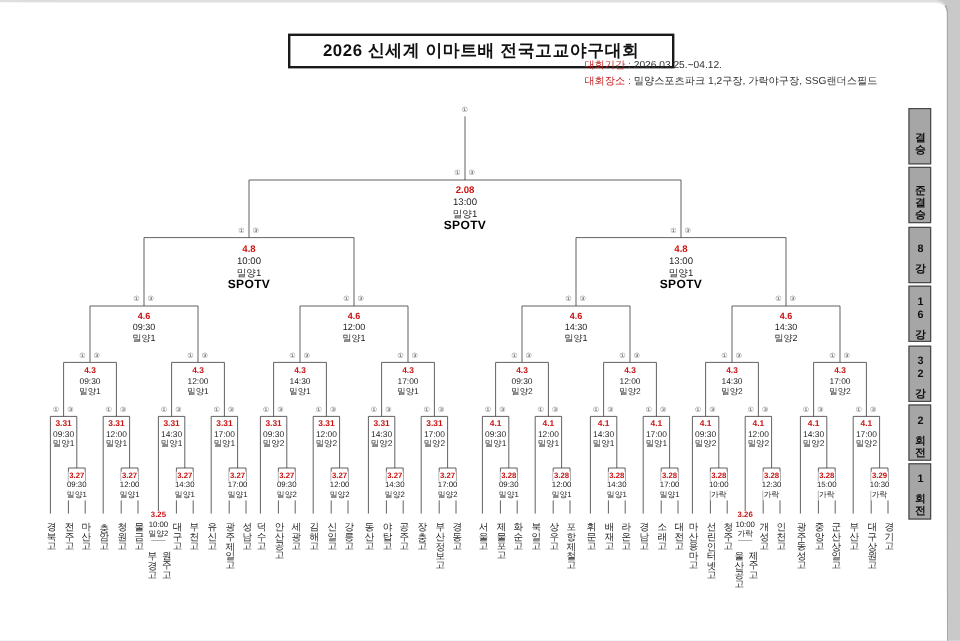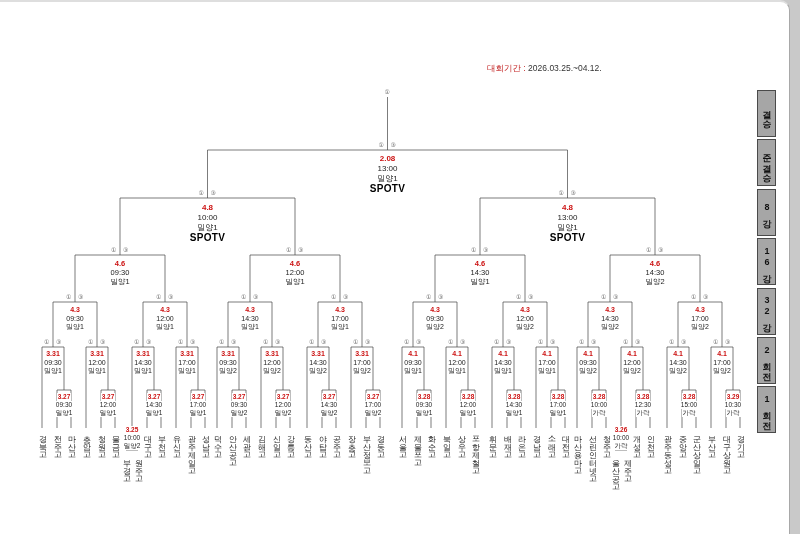--- a/index.html
+++ b/index.html
@@ -1,45 +1,52 @@
 <!DOCTYPE html>
 <html><head>
 <meta charset="utf-8">
 <style>
   html,body{margin:0;padding:0;}
   body{background:#c9c9c9;font-family:"Liberation Sans","DejaVu Sans",sans-serif;width:800px;height:534px;position:relative;overflow:hidden;}
   .page{position:absolute;left:0;top:0;width:789px;height:534px;background:#fff;
         border-top:2px solid #dedede;border-right:1px solid #a8a8a8;border-top-right-radius:10px;overflow:hidden;}
   .title-box{position:absolute;left:240px;top:26px;width:318px;height:25px;border:2px solid #1a1a1a;
         display:flex;align-items:center;justify-content:center;font-weight:bold;font-size:14px;color:#111;letter-spacing:.5px;white-space:nowrap;}
-  .info{position:absolute;left:487px;top:60px;font-size:8.5px;color:#333;line-height:13px;white-space:nowrap;}
+  .info{position:absolute;left:487px;top:46px;font-size:8.5px;color:#333;line-height:13px;white-space:nowrap;}
   .info .red{color:#c22222;}
   #bracket{position:absolute;left:0;top:0;width:789px;height:534px;}
   #lines{position:absolute;left:0;top:0;}
   .lbl{position:absolute;text-align:center;}
   .lbl .ln{display:block;line-height:1.22;}
   .lbl em{font-style:normal;display:inline-block;background:#fff;padding:0 1px;}
   .lbl .date{color:#cc1111;font-weight:bold;}
   .lbl .time,.lbl .venue{color:#222;}
   .f8{font-size:8px;}.f75{font-size:7.5px;}.f7{font-size:7px;}.f65{font-size:6.5px;}
   .tv{font-weight:900;font-style:italic;font-size:10px;letter-spacing:.3px;color:#000;}
   .team{position:absolute;writing-mode:vertical-rl;text-orientation:upright;font-size:8px;line-height:12px;color:#222;}
   .mark{position:absolute;font-size:6px;color:#666;line-height:6px;}
   .rbox{position:absolute;width:19px;height:47px;background:#a6a6a6;border:1px solid #4a4a4a;
         display:flex;align-items:center;justify-content:center;box-sizing:border-box;}
   .rbox span{writing-mode:vertical-rl;text-orientation:upright;font-size:9px;font-weight:bold;color:#111;letter-spacing:1px;}
 </style>
 </head>
 <body>
 
 <div class="page">
+  <div class="title-box">
+    <span>2026 신세계 이마트배 전국고교야구대회</span>
+  </div>
   <div class="info">
     <div>
       <span class="red">대회기간 :</span>
       <span>2026.03.25.~04.12.</span>
+    </div>
+    <div>
+      <span class="red">대회장소 :</span>
+      <span>밀양스포츠파크 1,2구장, 가락야구장, SSG랜더스필드</span>
     </div>
   </div>
   <div id="bracket">
       <svg width="789" height="534" id="lines">
         <path d="M387.5 95V148M207.5 148H567.5M207.5 148V196M120 196H295M567.5 148V196M480 196H655M120 196V253M75 253H165M295 196V253M250 253H340M480 196V253M435 253H525M655 196V253M610 253H700M75 253V300M53 300H97M165 253V300M143 300H187M250 253V300M228 300H272M340 253V300M318 300H362M435 253V300M413 300H457M525 253V300M503 300H547M610 253V300M588 300H632M700 253V300M678 300H722M53 300V345M42 345H64M42 345V426M64 345V388M57 388H71M57 388V426M71 388V426M97 300V345M86 345H108M86 345V426M108 345V388M101 388H115M101 388V426M115 388V426M143 300V345M132 345H154M132 345V448M126 448H138M154 345V388M147 388H161M147 388V426M161 388V426M187 300V345M176 345H198M176 345V426M198 345V388M191 388H205M191 388V426M205 388V426M228 300V345M217 345H239M217 345V426M239 345V388M232 388H246M232 388V426M246 388V426M272 300V345M261 345H283M261 345V426M283 345V388M276 388H290M276 388V426M290 388V426M318 300V345M307 345H329M307 345V426M329 345V388M322 388H336M322 388V426M336 388V426M362 300V345M351 345H373M351 345V426M373 345V388M366 388H380M366 388V426M380 388V426M413 300V345M402 345H424M402 345V426M424 345V388M417 388H431M417 388V426M431 388V426M457 300V345M446 345H468M446 345V426M468 345V388M461 388H475M461 388V426M475 388V426M503 300V345M492 345H514M492 345V426M514 345V388M507 388H521M507 388V426M521 388V426M547 300V345M536 345H558M536 345V426M558 345V388M551 388H565M551 388V426M565 388V426M588 300V345M577 345H599M577 345V426M599 345V388M592 388H606M592 388V426M606 388V426M632 300V345M621 345H643M621 345V448M615 448H627M643 345V388M636 388H650M636 388V426M650 388V426M678 300V345M667 345H689M667 345V426M689 345V388M682 388H696M682 388V426M696 388V426M722 300V345M711 345H733M711 345V426M733 345V388M726 388H740M726 388V426M740 388V426" fill="none" stroke="#444" stroke-width="0.7"></path>
       </svg>
       <div class="mark" style="left: 384.5px; top: 87px;">①</div>
       <div class="mark" style="left: 378.5px; top: 140px;">①</div>
       <div class="mark" style="left: 390.5px; top: 140px;">③</div>
       <div class="lbl f8" style="left: 362.5px; top: 152px; width: 50px;">

